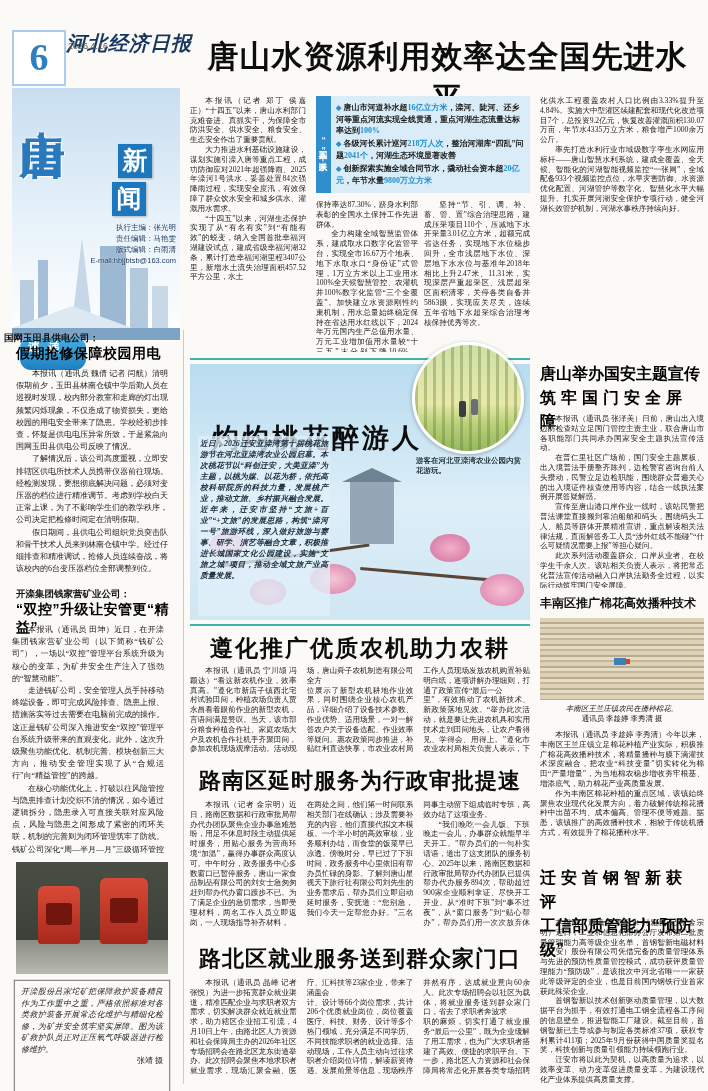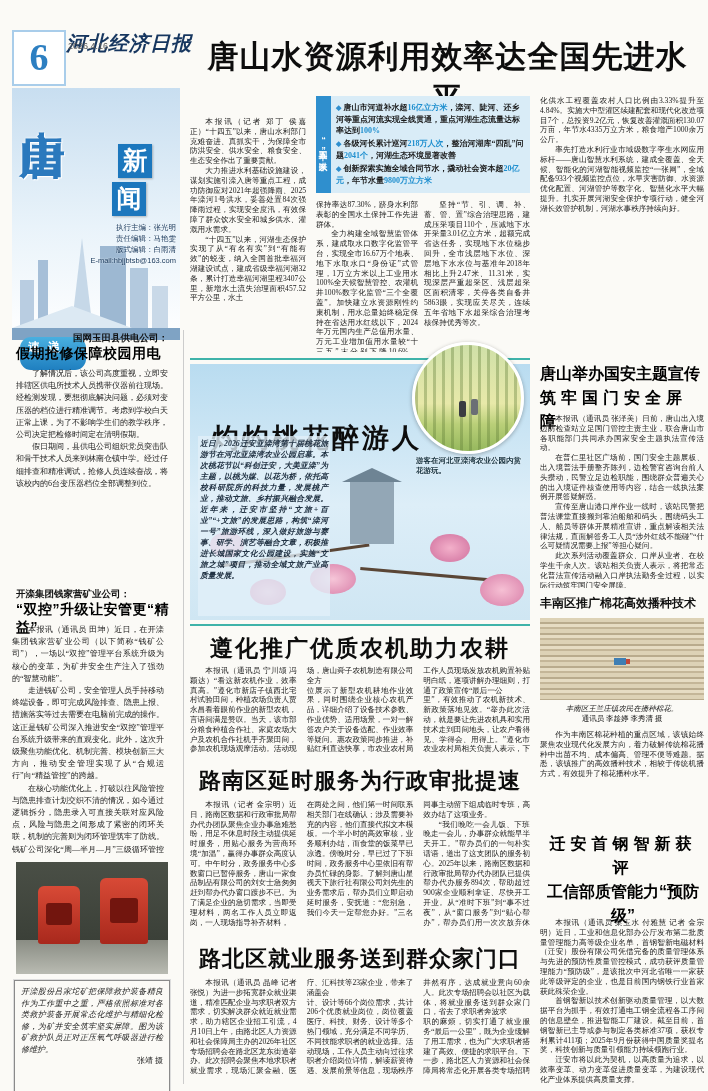--- a/index.html
+++ b/index.html
@@ -111,23 +111,24 @@
     <div class="abs" id="sb-credits">
       <div>执行主编：张光明</div>
       <div>责任编辑：马艳雯</div>
       <div>版式编辑：白雨清</div>
       <div>E-mail:hbjjbtsb@163.com</div>
     </div>
   </div>
 
   <div class="abs" id="sudi-badge">速递</div>
 
-  <div class="abs kicker" style="left:16px;top:332px;width:152px;text-align:right;">国网玉田县供电公司：</div>
+  <div class="abs kicker" style="left:4px;top:332px;width:152px;">国网玉田县供电公司：</div>
   <div class="abs sb-headline" style="left:16px;top:345px;width:160px;">假期抢修保障校园用电</div>
   <div class="abs just body-md clip" style="left:16px;top:368px;width:152px;height:212px;">
+    <p class="para">本报讯（通讯员 魏倩 记者 闫航）清明假期前夕，玉田县林南仓镇中学后勤人员在巡视时发现，校内部分教室和走廊的灯出现频繁闪烁现象，不仅造成了物资损失，更给校园的用电安全带来了隐患。学校经初步排查，怀疑是供电电压异常所致，于是紧急向国网玉田县供电公司反映了情况。</p>
     <p class="para">了解情况后，该公司高度重视，立即安排辖区供电所技术人员携带仪器前往现场。经检测发现，要想彻底解决问题，必须对变压器的档位进行精准调节。考虑到学校白天正常上课，为了不影响学生们的教学秩序，公司决定把检修时间定在清明假期。</p>
     <p class="para">假日期间，县供电公司组织党员突击队和骨干技术人员来到林南仓镇中学。经过仔细排查和精准调试，抢修人员连续奋战，将该校内的6台变压器档位全部调整到位。</p>
   </div>
 
   <div class="abs kicker" style="left:16px;top:588px;width:160px;">开滦集团钱家营矿业公司：</div>
   <div class="abs sb-headline" style="left:16px;top:601px;width:164px;">“双控”升级让安管更“精益”</div>
   <div class="abs just body-md clip" style="left:12px;top:624px;width:152px;height:232px;">
     <p class="para">本报讯（通讯员 田坤）近日，在开滦集团钱家营矿业公司（以下简称“钱矿公司”），一场以“双控”管理平台系统升级为核心的变革，为矿井安全生产注入了强劲的“智慧动能”。</p>
     <p class="para">走进钱矿公司，安全管理人员手持移动终端设备，即可完成风险排查、隐患上报、措施落实等过去需要在电脑前完成的操作。这正是钱矿公司深入推进安全“双控”管理平台系统升级带来的直观变化。此外，这次升级聚焦功能优化、机制完善、模块创新三大方向，推动安全管理实现了从“合规运行”向“精益管控”的跨越。</p>
     <p class="para">在核心功能优化上，打破以往风险管控与隐患排查计划交织不清的情况，如今通过逻辑拆分，隐患录入可直接关联对应风险点，风险与隐患之间形成了紧密的闭环关联，机制的完善则为闭环管理筑牢了防线。钱矿公司深化“周—半月—月”三级循环管控机制。</p>
@@ -141,21 +142,21 @@
         <div class="panel"></div>
       </div>
   </div>
   <div class="abs just" id="cap-box">
     <span>开滦股份吕家坨矿把保障救护装备精良作为工作重中之重，严格依照标准对各类救护装备开展常态化维护与精细化检修，为矿井安全筑牢坚实屏障。图为该矿救护队员正对正压氧气呼吸器进行检修维护。</span>
     <div class="credit">张靖 摄</div>
   </div>
 
   <div class="abs vline" style="left:183px;top:330px;height:754px;"></div>
 
-  <div class="abs just body-sm clip" style="left:190px;top:96px;width:116px;height:258px;margin-top:21px;">
+  <div class="abs just body-sm clip" style="left:190px;top:96px;width:116px;height:258px;">
     <p class="para">本报讯（记者 郑丁 侯嘉正）“十四五”以来，唐山水利部门克难奋进、真抓实干，为保障全市防洪安全、供水安全、粮食安全、生态安全作出了重要贡献。</p>
     <p class="para">大力推进水利基础设施建设，谋划实施引滦入唐等重点工程，成功防御应对2021年超强降雨、2025年滦河1号洪水，妥善处置84次强降雨过程，实现安全度汛，有效保障了群众饮水安全和城乡供水、灌溉用水需求。</p>
     <p class="para">“十四五”以来，河湖生态保护实现了从“有名有实”到“有能有效”的蜕变，纳入全国首批幸福河湖建设试点，建成省级幸福河湖32条，累计打造幸福河湖里程3407公里，新增水土流失治理面积457.52平方公里，水土</p>
   </div>
 
   <div class="abs" id="fact-box">
     <div id="fact-tab">
         <span class="vtext">“十四五”以来</span>
       </div>
     <div id="fact-list">
@@ -237,24 +238,25 @@
 
   <div class="abs sanshead" style="left:540px;top:595px;width:166px;font-size:12px;">丰南区推广棉花高效播种技术</div>
   <div class="abs" id="cotton-photo">
       <div id="tractor"></div>
     </div>
   <div class="abs" style="left:540px;top:704px;width:164px;text-align:center;font:italic 400 7.5px/10px 'Liberation Serif',serif;">
     <div>丰南区王兰庄镇农民在播种棉花。</div>
     <div style="font-style:normal;">通讯员 李趁婷 李秀清 摄</div>
   </div>
   <div class="abs just body-sm clip" style="left:540px;top:730px;width:164px;height:130px;">
+    <p class="para">本报讯（通讯员 李趁婷 李秀清）今年以来，丰南区王兰庄镇立足棉花种植产业实际，积极推广棉花高效播种技术，将精量播种与膜下滴灌技术深度融合，把农业“科技变量”切实转化为棉田“产量增量”，为当地棉农稳步增收夯牢根基、增添底气，助力棉花产业高质量发展。</p>
     <p class="para">作为丰南区棉花种植的重点区域，该镇始终聚焦农业现代化发展方向，着力破解传统棉花播种中出苗不均、成本偏高、管理不便等难题。据悉，该镇推广的高效播种技术，相较于传统机播方式，有效提升了棉花播种水平。</p>
   </div>
 
-  <div class="abs rh" style="left:540px;top:832px;width:166px;text-align:center;">
+  <div class="abs rh" style="left:540px;top:866px;width:166px;">
     <div class="spread">迁安首钢智新获评</div>
     <div>工信部质管能力“预防级”</div>
   </div>
   <div class="abs just body-sm clip" style="left:540px;top:918px;width:164px;height:168px;">
     <p class="para">本报讯（通讯员 梁玉水 付雅慧 记者 金宗明）近日，工业和信息化部办公厅发布第二批质量管理能力高等级企业名单，首钢智新电磁材料（迁安）股份有限公司凭借完备的质量管理体系与先进的预防性质量管控模式，成功获评质量管理能力“预防级”，是该批次中河北省唯一一家获此等级评定的企业，也是目前国内钢铁行业首家获此殊荣企业。</p>
     <p class="para">首钢智新以技术创新驱动质量管理，以大数据平台为抓手，有效打通电工钢全流程各工序间的信息壁垒，推进智能工厂建设。截至目前，首钢智新已主导或参与制定各类标准37项，获权专利累计411项；2025年9月份获得中国质量奖提名奖，科技创新与质量引领能力持续领跑行业。</p>
     <p class="para">迁安市将以此为契机，以高质量为追求，以效率变革、动力变革促进质量变革，为建设现代化产业体系提供高质量支撑。</p>
   </div>
 
 </div>

